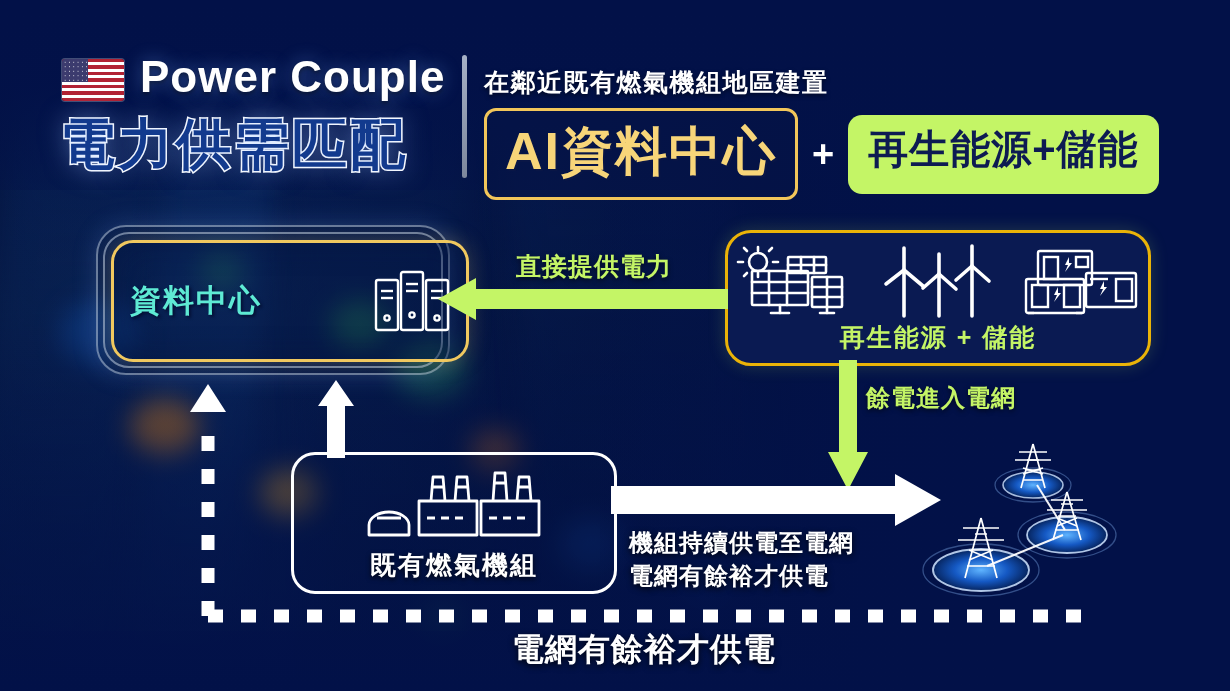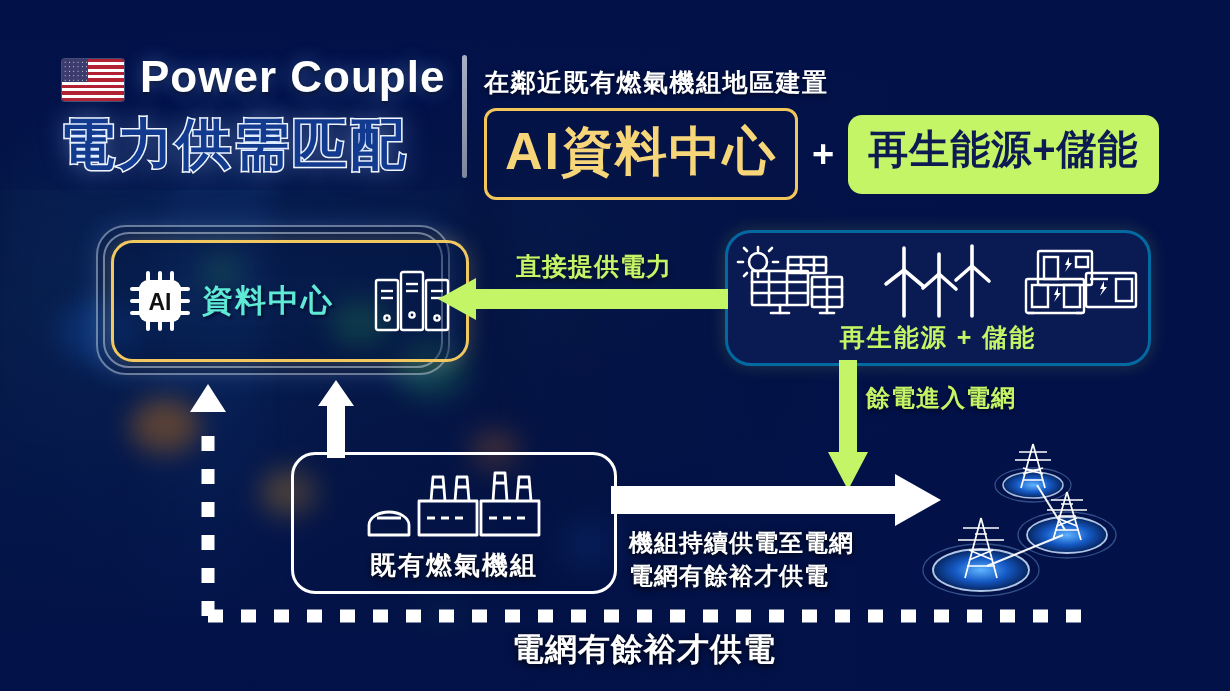--- a/index.html
+++ b/index.html
@@ -73,21 +73,21 @@
     border:3px solid #f0c85f;background:rgba(8,26,72,.30);
     box-shadow:0 0 22px rgba(240,200,95,.25), inset 0 0 30px rgba(4,16,54,.35);
     display:flex;align-items:center;gap:12px;padding:0 16px;}
   .chip{width:60px;height:60px;flex:0 0 60px;position:relative;}
   .ai-label{font-size:31px;font-weight:bold;color:#5eead4;letter-spacing:2px;
      text-shadow:2px 2px 3px rgba(4,14,50,.95);}
   .srv{margin-left:auto;width:76px;height:66px;}
 
   
   .re-box{position:absolute;left:725px;top:230px;width:420px;height:130px;border-radius:26px;
-    border:3px solid #0369a1;background:#0a1a52;
+    border:3px solid #eab308;background:#0a1a52;
     box-shadow:0 0 18px rgba(196,245,102,.18);}
   .re-icons{position:absolute;left:0;right:0;top:12px;height:72px;display:flex;align-items:center;
     justify-content:center;gap:26px;}
   .re-label{position:absolute;left:0;right:0;bottom:9px;text-align:center;font-size:25px;
     font-weight:bold;color:#c4f566;letter-spacing:2px;}
 
   
   .gas-box{position:absolute;left:291px;top:452px;width:320px;height:136px;border-radius:24px;
     border:3px solid #ffffff;background:rgba(8,24,66,.18);overflow:hidden;}
   .gas-icons{position:absolute;left:0;right:0;top:8px;height:78px;display:flex;align-items:flex-end;
@@ -155,40 +155,20 @@
       <div class="plus">+</div>
       <div class="pill-re">
         <span>再生能源+儲能</span>
       </div>
     </div>
   </div>
 
   <div class="ai-halo"></div>
   <div class="ai-halo2"></div>
   <div class="ai-box">
-    <div class="chip">
-      <svg viewBox="0 0 60 60" width="60" height="60">
-        <g stroke="#fff" stroke-width="4" stroke-linecap="round">
-          <line x1="18" y1="2" x2="18" y2="10"></line>
-            <line x1="30" y1="2" x2="30" y2="10"></line>
-            <line x1="42" y1="2" x2="42" y2="10"></line>
-          <line x1="18" y1="50" x2="18" y2="58"></line>
-            <line x1="30" y1="50" x2="30" y2="58"></line>
-            <line x1="42" y1="50" x2="42" y2="58"></line>
-          <line x1="2" y1="18" x2="10" y2="18"></line>
-            <line x1="2" y1="30" x2="10" y2="30"></line>
-            <line x1="2" y1="42" x2="10" y2="42"></line>
-          <line x1="50" y1="18" x2="58" y2="18"></line>
-            <line x1="50" y1="30" x2="58" y2="30"></line>
-            <line x1="50" y1="42" x2="58" y2="42"></line>
-        </g>
-        <rect x="9" y="9" width="42" height="42" rx="9" fill="#fff"></rect>
-        <text x="30" y="39" text-anchor="middle" font-family="Liberation Sans, sans-serif" font-size="23" font-weight="bold" fill="#111">AI</text>
-      </svg>
-    </div>
     <div class="ai-label">資料中心</div>
     <div class="srv">
       <svg viewBox="0 0 76 66" width="76" height="66">
         <g fill="none" stroke="#fff" stroke-width="2.4">
           <rect x="2" y="12" width="22" height="50" rx="2"></rect>
           <rect x="27" y="4" width="22" height="58" rx="2"></rect>
           <rect x="52" y="12" width="22" height="50" rx="2"></rect>
           <line x1="7" y1="23" x2="19" y2="23"></line>
             <line x1="7" y1="30" x2="19" y2="30"></line>
           <line x1="32" y1="16" x2="44" y2="16"></line>

